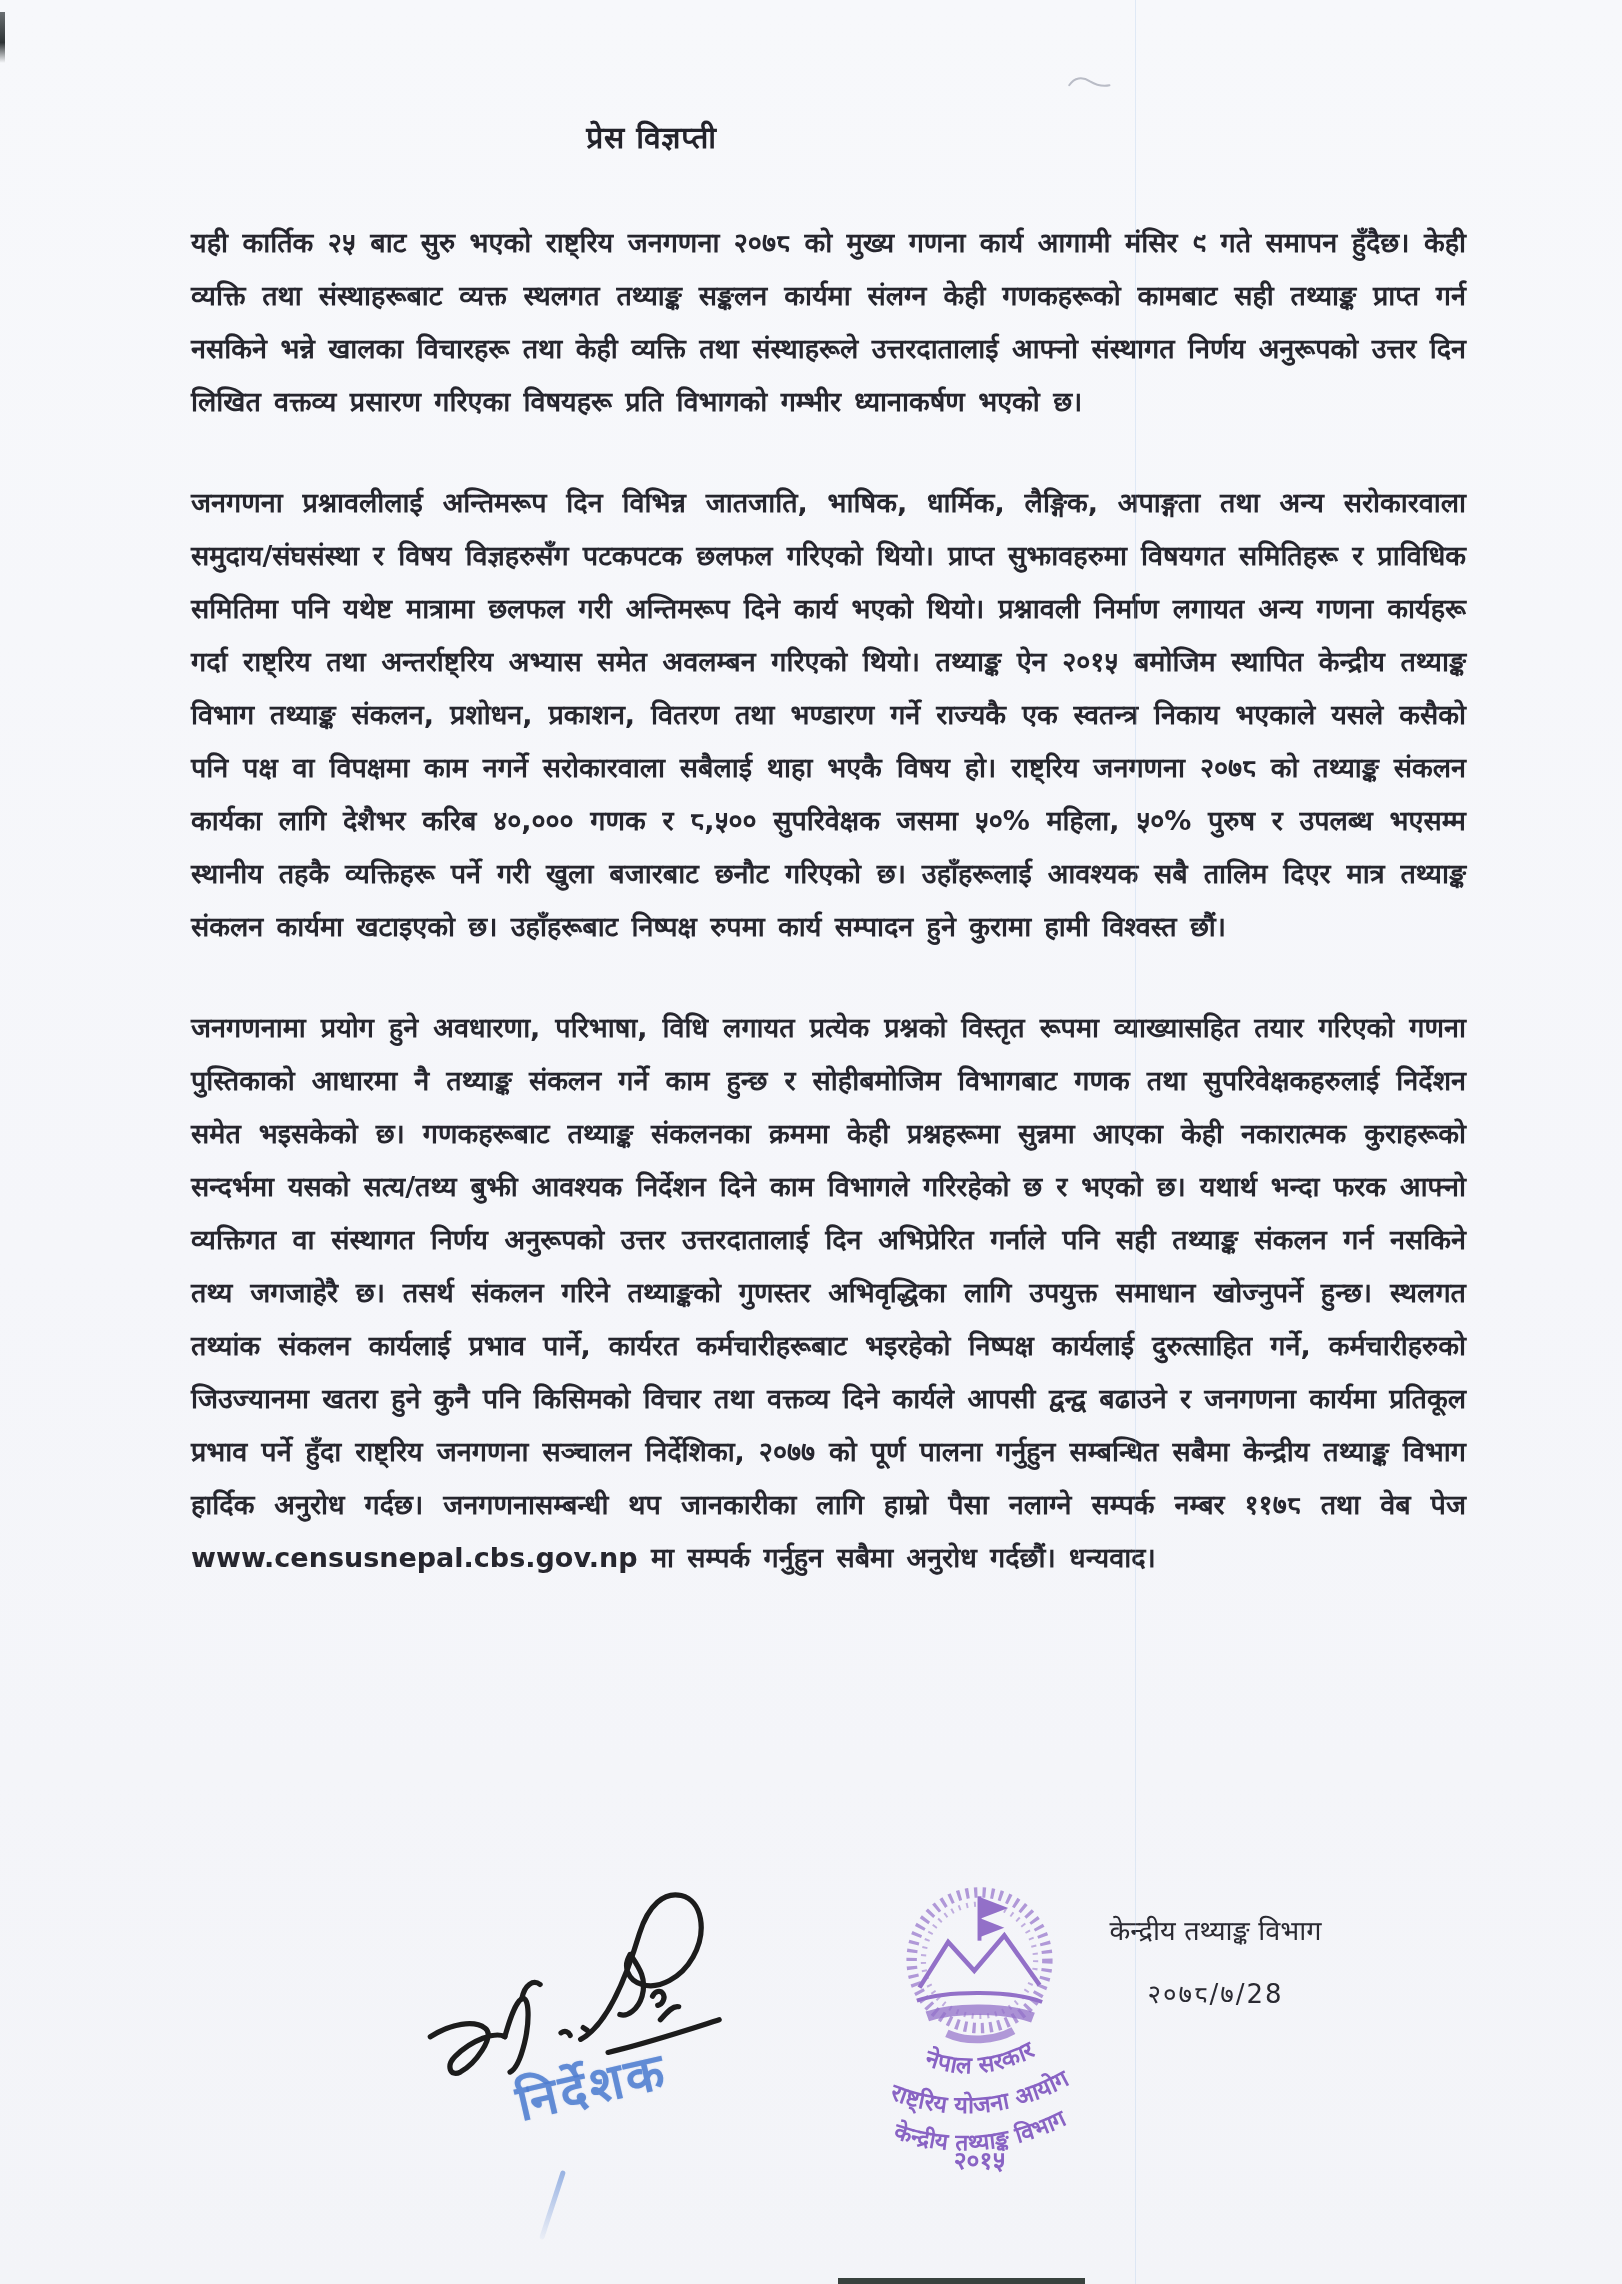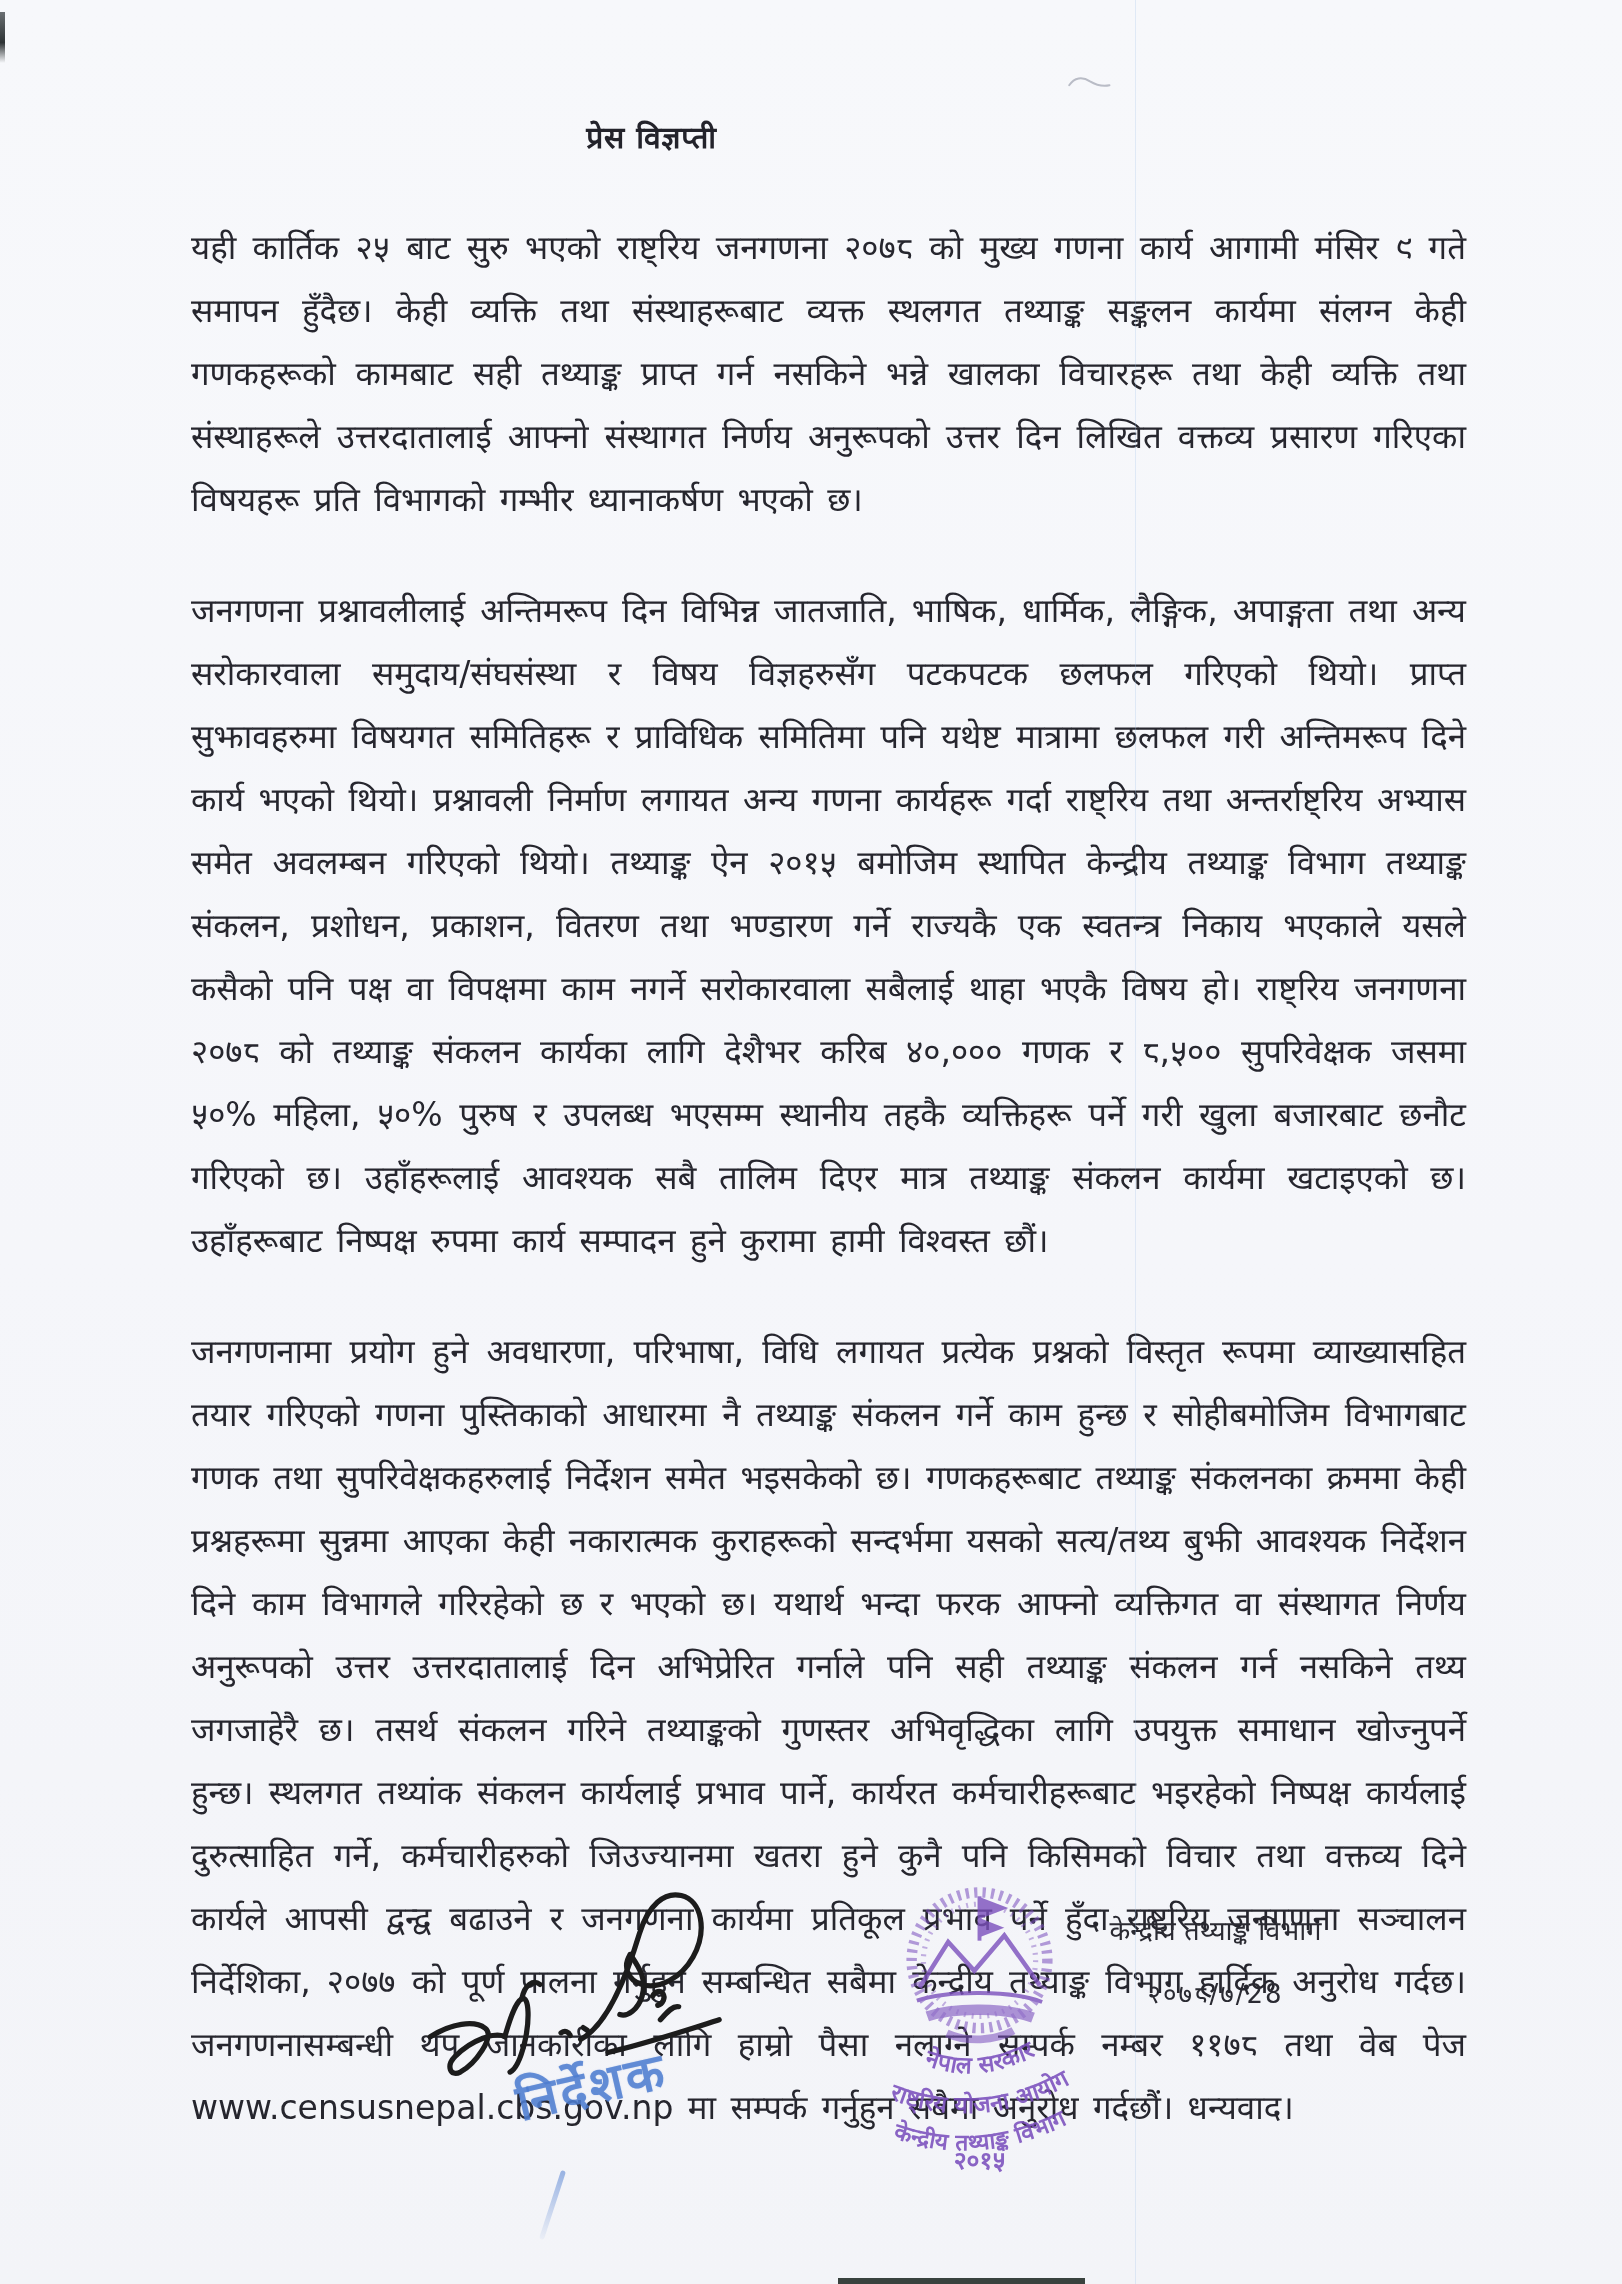--- a/index.html
+++ b/index.html
@@ -15,22 +15,22 @@
   .page-title{
     position:absolute;top:116px;left:0;width:1303px;
     text-align:center;font-size:30px;font-weight:600;color:#23232b;
     letter-spacing:0.7px;
   }
   .content{
     position:absolute;left:191px;top:216px;width:1275px;
   }
   .content p{
     margin:0 0 48px 0;
-    font-size:33px;line-height:63px;color:#26262e;
-    text-align:justify;word-spacing:3.9px;
+    font-size:27px;line-height:53px;color:#26262e;
+    text-align:justify;word-spacing:3.9px;font-weight:bold;
   }
   .signature-area{position:absolute;left:0;top:1855px;width:1623px;height:366px;}
   .signature-svg{position:absolute;left:412px;top:13px;width:366px;height:229px;}
   .director-stamp{
     position:absolute;left:515px;top:196px;
     transform:rotate(-13deg);
     font-size:50px;font-weight:bold;letter-spacing:3.3px;
     color:rgba(77,124,208,0.82);
     text-shadow:0 0 1.3px rgba(77,124,208,0.35);
   }

